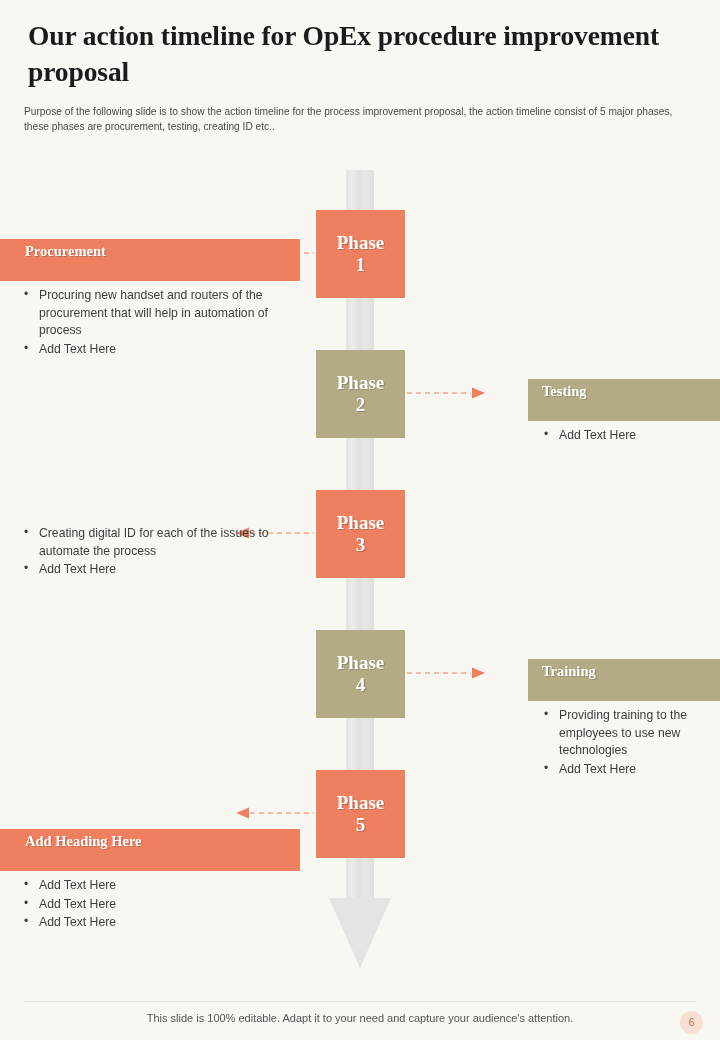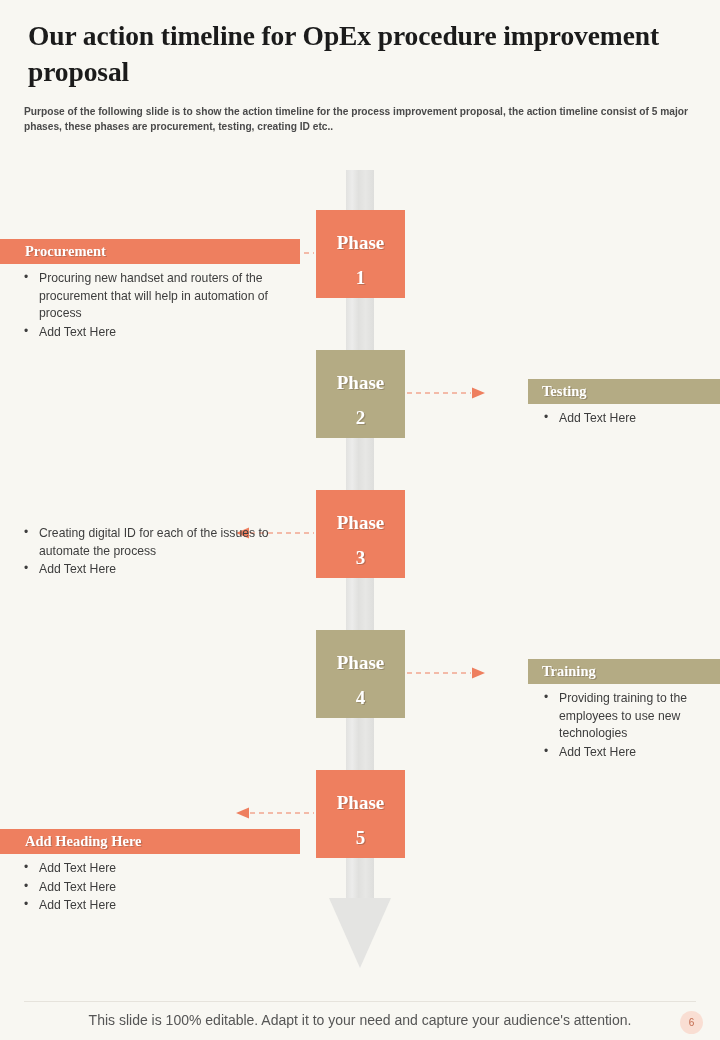--- a/index.html
+++ b/index.html
@@ -32,21 +32,20 @@
     color: #1b1b1b;
     letter-spacing: -0.1px;
   }
   #page-subtitle {
     margin: 0;
     padding: 9px 24px 0 24px;
     font-size: 10.2px;
     line-height: 1.52;
     color: #4a4a4a;
     font-family: "Liberation Sans", sans-serif;
-    font-weight: bold;
   }
 
   
   #timeline-track {
     position: absolute;
     left: 346px;
     top: 170px;
     width: 28px;
     height: 730px;
     background: linear-gradient(to right, #e2e2e0 0%, #ececeb 22%, #e0e0de 45%, #e7e7e5 70%, #dededc 100%);
@@ -76,41 +75,41 @@
     font-weight: bold;
     font-size: 19px;
     line-height: 1.18;
     color: #ffffff;
     text-shadow: 1.2px 1.2px 0 rgba(90,70,60,0.32);
   }
   .phase-box.accent  { background: #ee7f5f; }
   .phase-box.neutral { background: #b4ab84; }
 
   .phase-box .phase-word,
-  .phase-box .phase-num { display: block; margin-top: 13px; }
+  .phase-box .phase-num { display: block; }
 
   
   .connector {
     position: absolute;
     height: 14px;
   }
   .connector svg { display: block; overflow: visible; }
 
   
   .content-block { position: absolute; }
   .content-block.left  { left: 0;   width: 300px; }
   .content-block.right { left: 528px; width: 208px; }
 
   .block-heading {
     font-family: "Liberation Serif", serif;
     font-weight: bold;
     font-size: 14.5px;
     color: #ffffff;
     text-shadow: 1.2px 1.2px 0 rgba(90,70,60,0.30);
-    height: 25px;
+    height: 42px;
     line-height: 25px;
     box-sizing: border-box;
   }
   .content-block.left .block-heading  { padding-left: 25px; background: #ee7f5f; }
   .content-block.right .block-heading { padding-left: 14px; background: #b4ab84; }
 
   .bullet-list {
     list-style: none;
     margin: 0;
     padding: 6px 0 0 0;
@@ -142,21 +141,21 @@
     width: 672px;
     height: 1px;
     background: #e6e3dc;
   }
   #footer-note {
     position: absolute;
     left: 0;
     top: 1012px;
     width: 720px;
     text-align: center;
-    font-size: 14px;
+    font-size: 11px;
     color: #555555;
   }
   #page-number-badge {
     position: absolute;
     left: 680px;
     top: 1011px;
     width: 23px;
     height: 23px;
     border-radius: 50%;
     background: #f9ded3;

